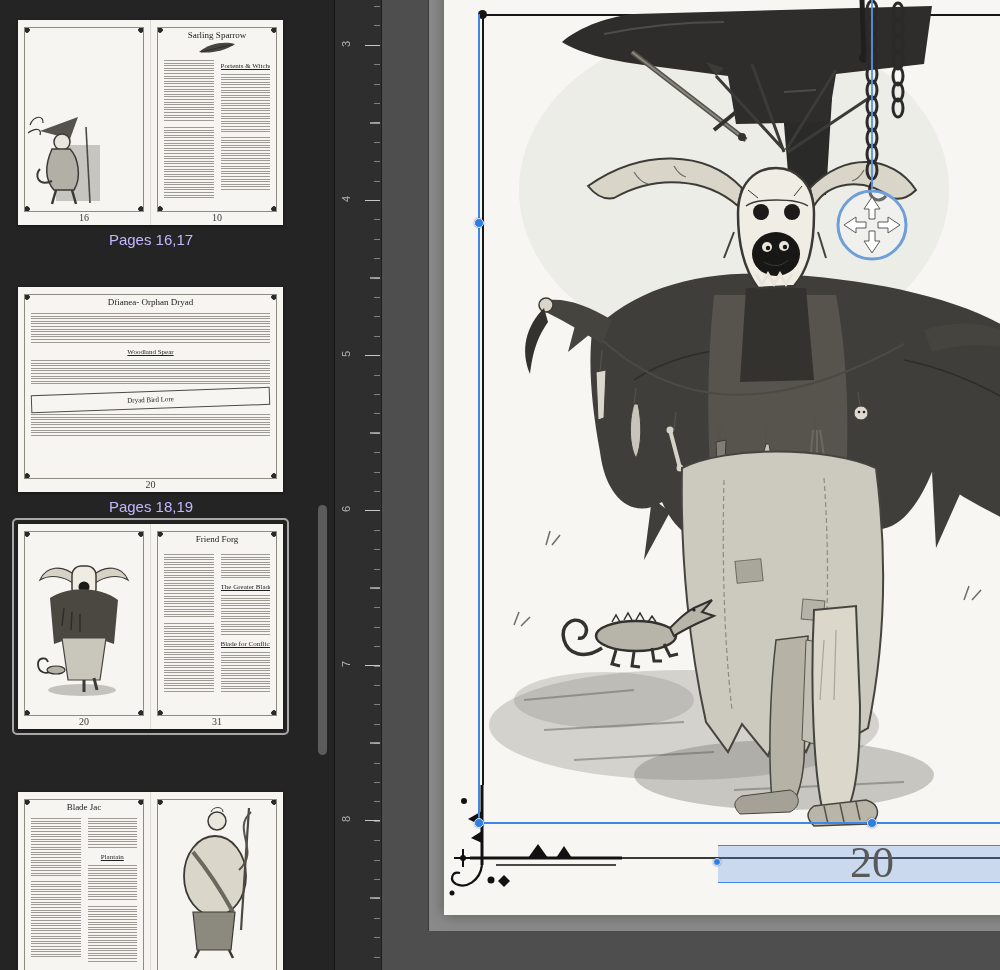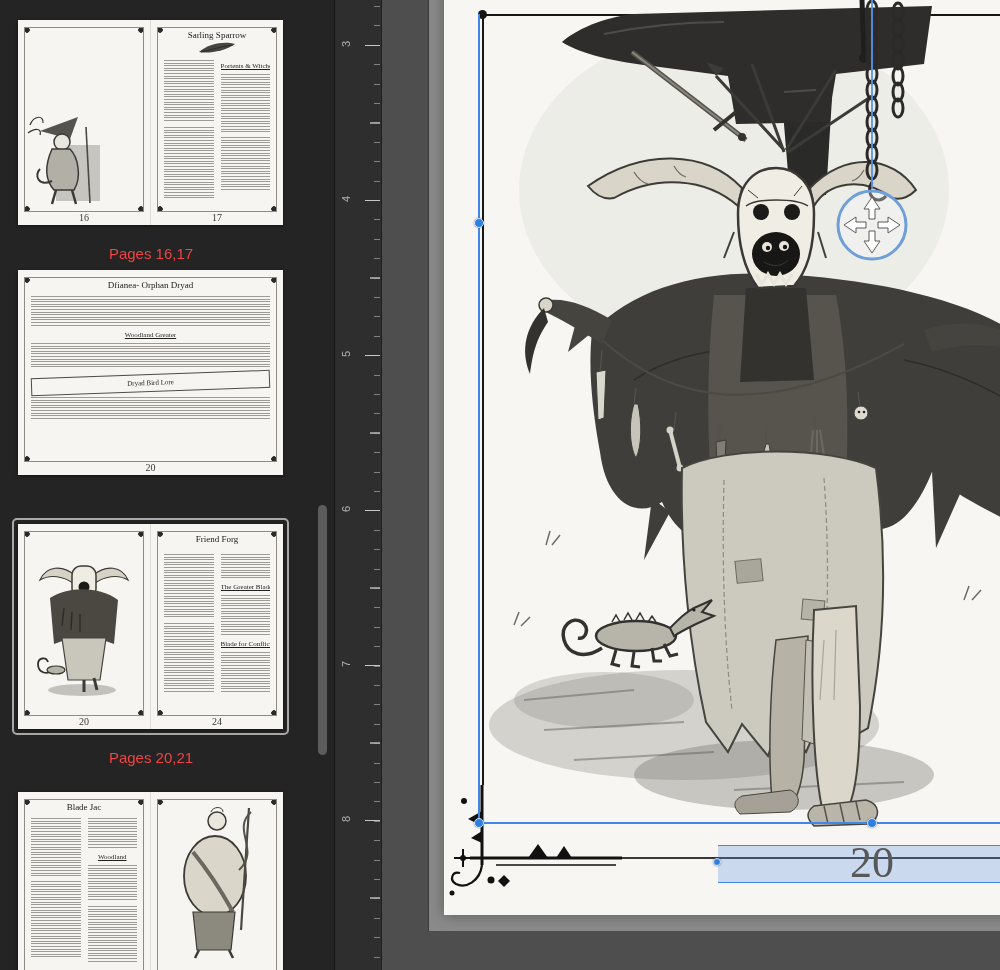--- a/index.html
+++ b/index.html
@@ -4,21 +4,21 @@
 <style>
   html,body{margin:0;padding:0;background:#4e4e4e;}
   body{width:1000px;height:970px;overflow:hidden;font-family:"Liberation Sans",sans-serif;}
   .app{position:relative;width:1000px;height:970px;display:flex;}
 
   
   .pages-panel{position:relative;width:334px;flex-shrink:0;background:#242424;border-right:1px solid #151515;overflow:hidden;}
   .thumb{position:absolute;left:12px;width:278px;}
   .thumb-frame{display:inline-block;padding:4px;border:2px solid transparent;border-radius:5px;}
   .thumb.selected .thumb-frame{border-color:#a8a8a8;}
-  .thumb-label{margin-top:14px;width:278px;text-align:center;font-size:15px;color:#ef4444;}
+  .thumb-label{margin-top:0;width:278px;text-align:center;font-size:15px;color:#c4b5fd;}
   .spread{position:relative;width:265px;height:205px;background:#f6f5f1;display:flex;box-shadow:0 1px 3px rgba(0,0,0,.5);}
   .mini-page{position:relative;flex:1;overflow:hidden;}
   .mini-page + .mini-page{border-left:1px solid #dbd9d2;}
   .mini-frame{position:absolute;left:6px;right:6px;top:7px;bottom:13px;border:1px solid #8d8b82;
     background-image:
       radial-gradient(circle,#2a2a2a 2.5px,transparent 3px),
       radial-gradient(circle,#2a2a2a 2.5px,transparent 3px),
       radial-gradient(circle,#2a2a2a 2.5px,transparent 3px),
       radial-gradient(circle,#2a2a2a 2.5px,transparent 3px);
     background-repeat:no-repeat;background-size:8px 8px;
@@ -96,46 +96,47 @@
               <div class="col">
                 <div class="tx" style="height:62px"></div>
                 <div class="tx" style="height:72px"></div>
               </div>
               <div class="col">
                 <div class="mini-heading">Portents &amp; Witchcraft</div>
                 <div class="tx" style="height:58px"></div>
                 <div class="tx" style="height:54px"></div>
               </div>
             </div>
-            <div class="mini-num">17</div>
+            <div class="mini-num">10</div>
           </div>
         </div>
       </div>
       <div class="thumb-label">Pages 16,17</div>
     </div>
 
-    <div class="thumb" style="top:264px">
+    <div class="thumb" style="top:281px">
       <div class="thumb-frame">
         <div class="spread">
           <div class="mini-page">
             <div class="mini-frame"></div>
             <div class="mini-title">Dfianea- Orphan Dryad</div>
             <div class="mini-cols" style="top:26px">
               <div class="col">
                 <div class="tx" style="height:30px"></div>
-                <div class="mini-heading">Woodland Greater</div>
+                <div class="mini-heading">Woodland Spear</div>
                 <div class="tx" style="height:26px"></div>
                 <div class="mini-box">Dryad Bird Lore</div>
                 <div class="tx" style="height:22px"></div>
               </div>
             </div>
             <div class="mini-num">20</div>
           </div>
         </div>
       </div>
+      <div class="thumb-label">Pages 18,19</div>
     </div>
 
     <div class="thumb selected" style="top:518px">
       <div class="thumb-frame">
         <div class="spread">
           <div class="mini-page">
             <div class="mini-frame"></div>
             <svg class="mini-art" style="left:16px;top:18px" width="100" height="158" viewBox="0 0 100 158">
               <ellipse cx="48" cy="148" rx="34" ry="6" fill="rgba(120,118,110,0.4)"></ellipse>
               <path d="M42,34 C28,22 12,24 6,38 C16,32 30,34 40,42 Z" fill="#d6d2c6" stroke="#3c3b35" stroke-width="1.2"></path>
@@ -160,41 +161,40 @@
                 <div class="tx" style="height:70px"></div>
               </div>
               <div class="col">
                 <div class="tx" style="height:24px"></div>
                 <div class="mini-heading">The Greater Blade</div>
                 <div class="tx" style="height:40px"></div>
                 <div class="mini-heading">Blade for Conflict</div>
                 <div class="tx" style="height:42px"></div>
               </div>
             </div>
-            <div class="mini-num">24</div>
+            <div class="mini-num">31</div>
           </div>
         </div>
       </div>
-      <div class="thumb-label">Pages 20,21</div>
     </div>
 
     <div class="thumb" style="top:786px">
       <div class="thumb-frame">
         <div class="spread">
           <div class="mini-page">
             <div class="mini-frame"></div>
             <div class="mini-title">Blade Jac</div>
             <div class="mini-cols" style="top:26px">
               <div class="col">
                 <div class="tx" style="height:58px"></div>
                 <div class="tx" style="height:78px"></div>
               </div>
               <div class="col">
                 <div class="tx" style="height:30px"></div>
-                <div class="mini-heading">Woodland</div>
+                <div class="mini-heading">Plantain</div>
                 <div class="tx" style="height:36px"></div>
                 <div class="tx" style="height:56px"></div>
               </div>
             </div>
           </div>
           <div class="mini-page">
             <div class="mini-frame"></div>
             <svg class="mini-art" style="left:20px;top:12px" width="92" height="160" viewBox="0 0 92 160">
               <circle cx="46" cy="17" r="9" fill="#e9e6de" stroke="#3b3a35" stroke-width="1.5"></circle>
               <path d="M40,8 C42,2 52,2 52,8" stroke="#3b3a35" fill="none"></path>

